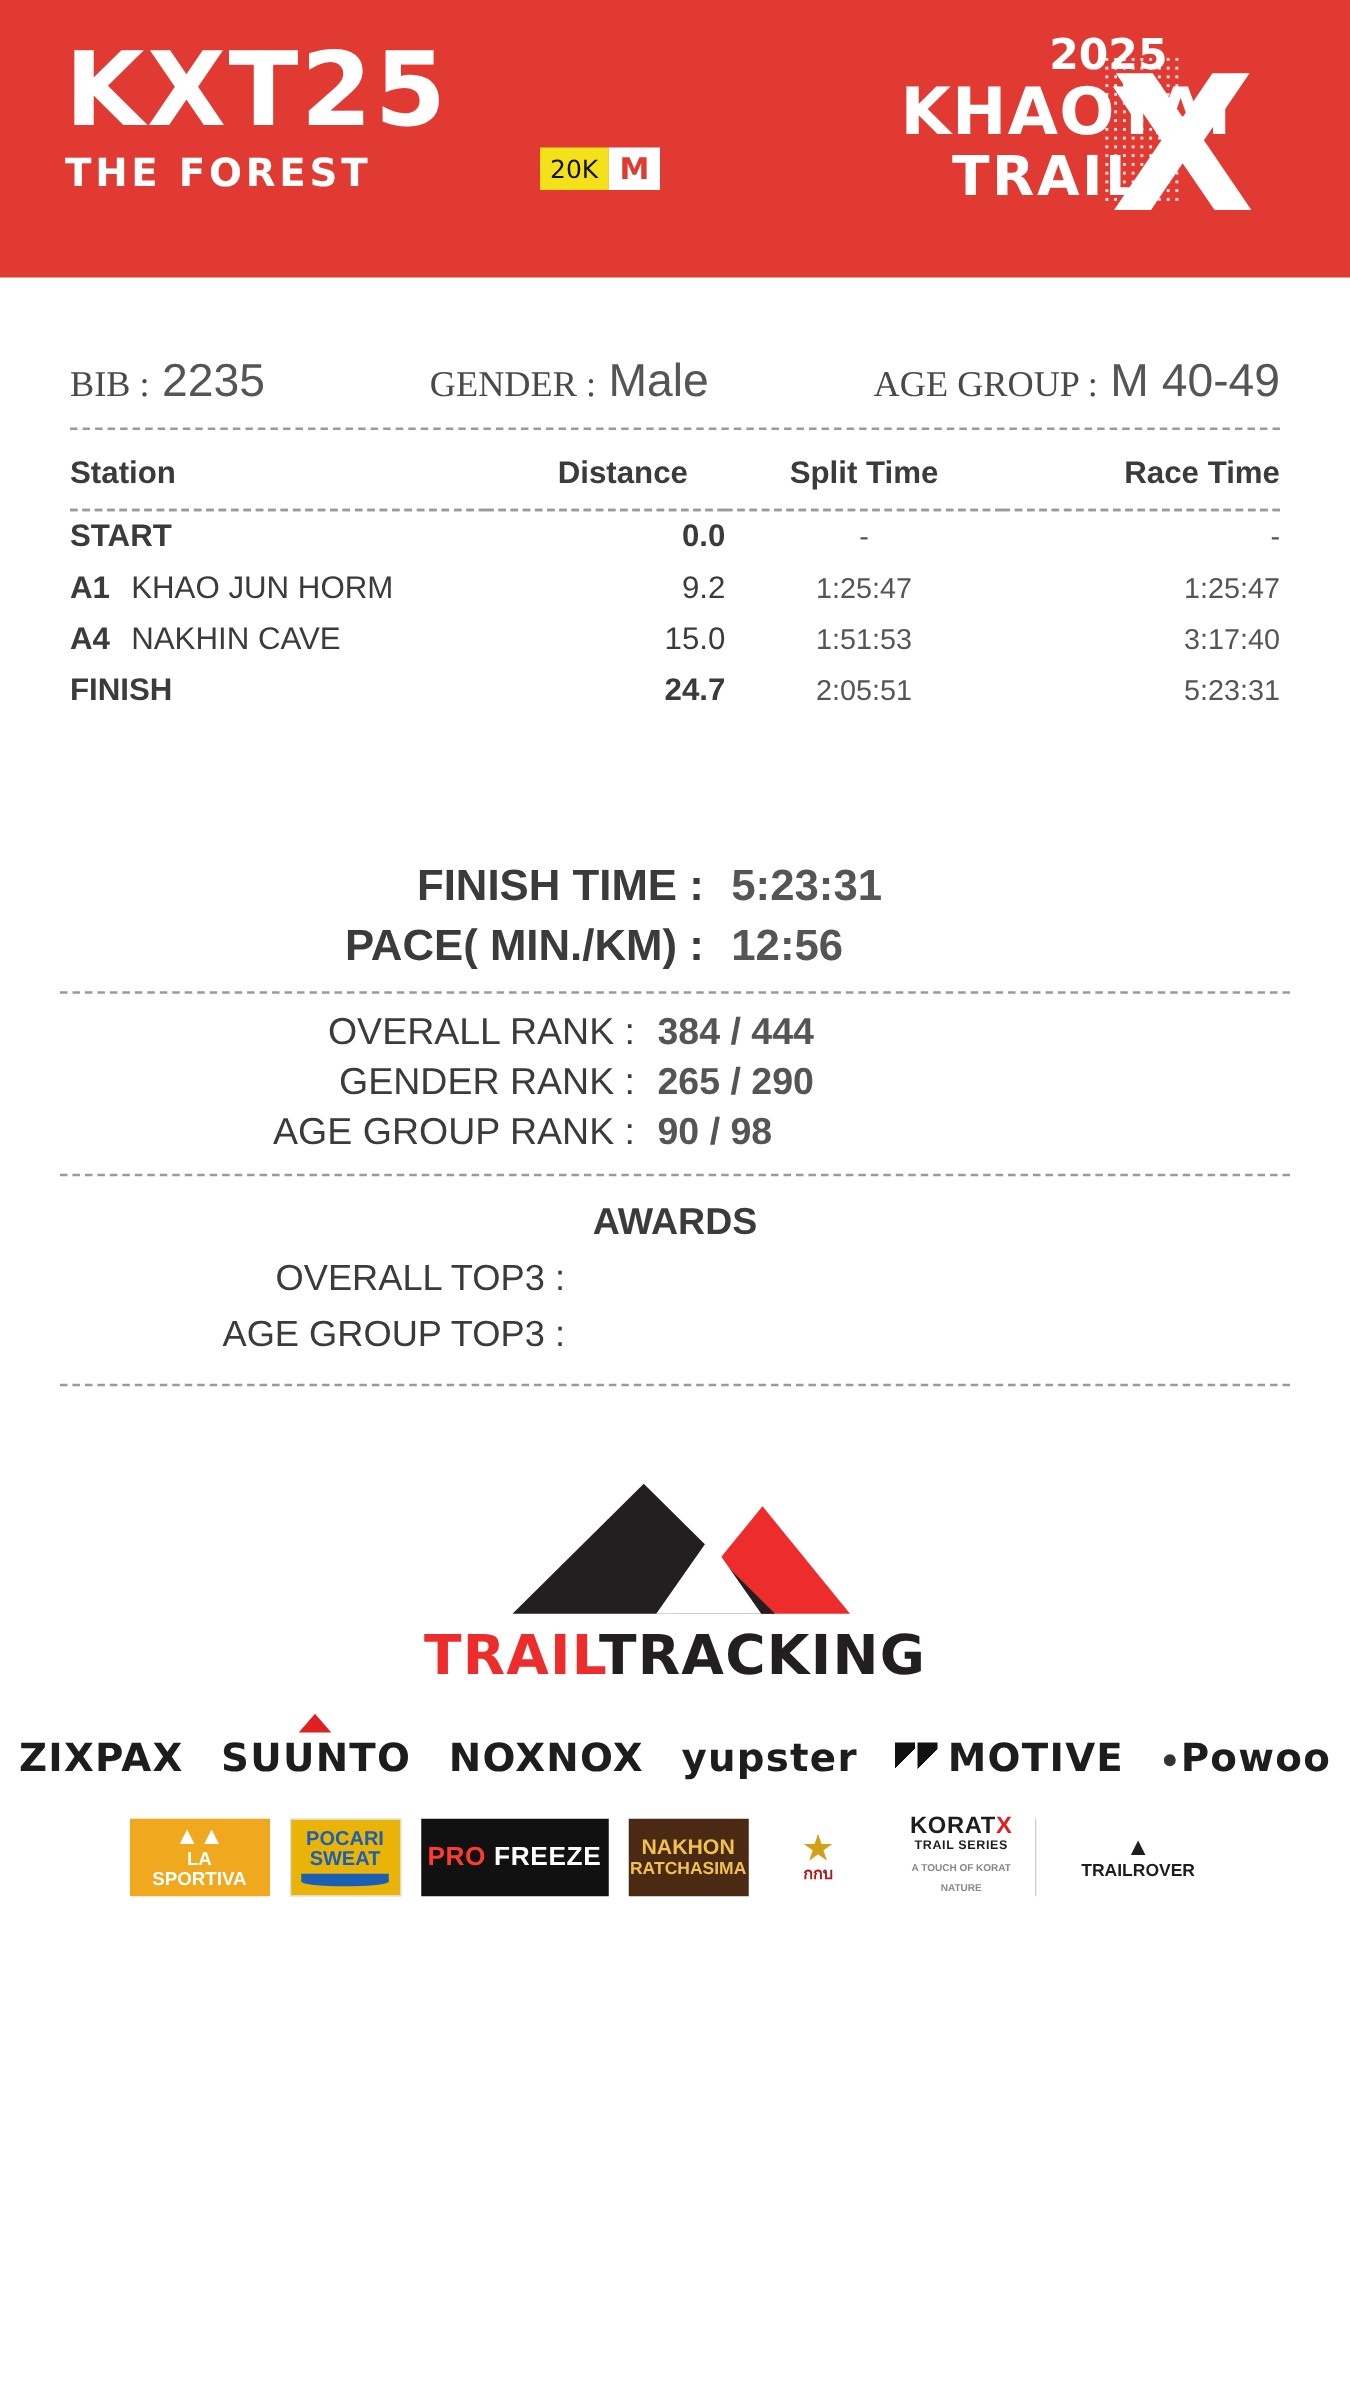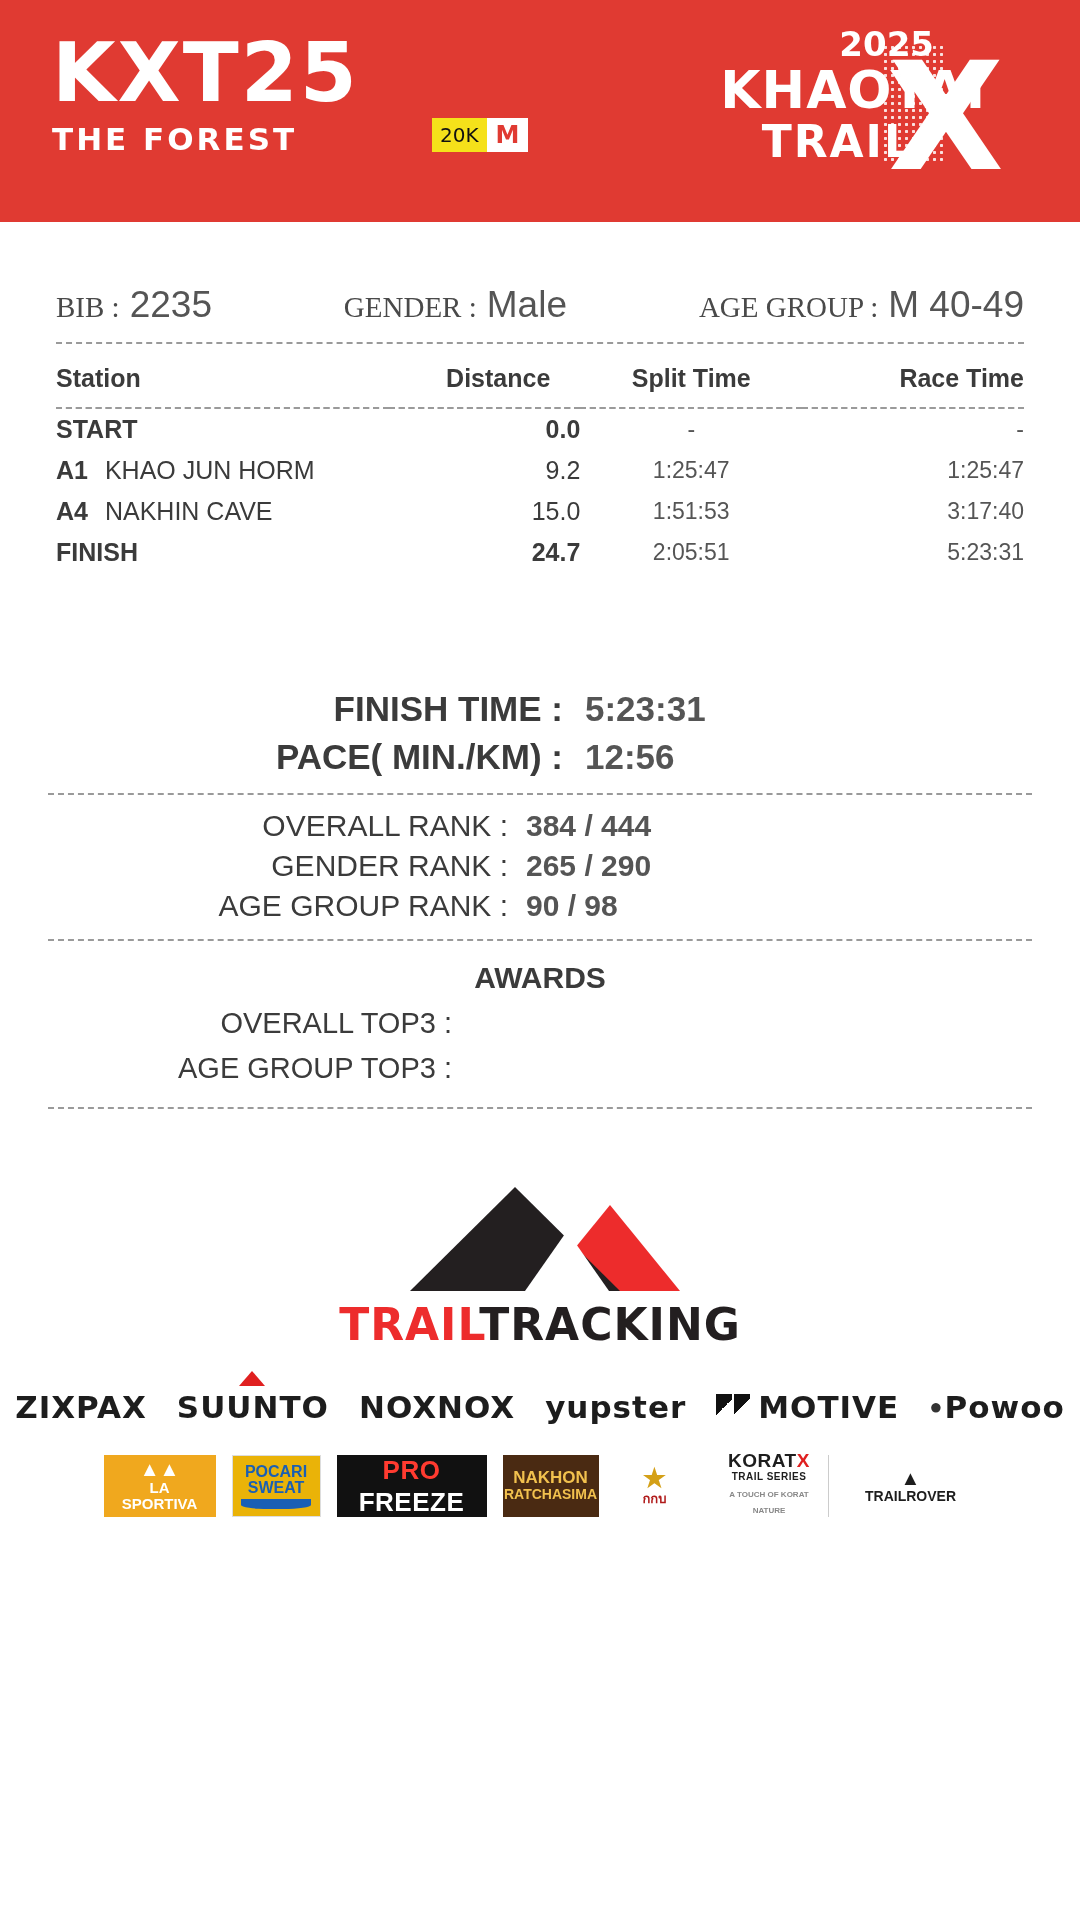--- a/index.html
+++ b/index.html
@@ -346,21 +346,21 @@
   }
   .sp-lasportiva .mtn { font-size: 20px; line-height: 18px; }
   .sp-pocari {
     width: 89px; background: #eab308; color: #1a5fb4; border: 1px solid #dddddd;
     flex-direction: column;
   }
   .sp-pocari .b1 { color: #1a5fb4; font-size: 16px; }
   .sp-pocari .b2 { color: #1a5fb4; font-size: 16px; }
   .sp-pocari .wave { width: 70px; height: 10px; background: #1a5fb4; margin-top: 3px; border-radius: 0 0 40% 40%; }
   .sp-profreeze {
-    width: 150px; background: #111111; color: #ffffff; font-size: 26px; letter-spacing: 0.5px; flex-direction: column;
+    width: 150px; background: #111111; color: #ffffff; font-size: 21px; letter-spacing: 0.5px;
   }
   .sp-profreeze .pf-red { color: #ff3b30; }
   .sp-nakhon {
     width: 96px; background: #4a2a12; color: #f2c14e; flex-direction: column; font-size: 14px;
   }
   .sp-nakhon .n1 { font-size: 17px; }
   .sp-emblem {
     width: 80px; background: #ffffff; color: #b01a1a; flex-direction: column; font-size: 13px;
   }
   .sp-emblem .crest { font-size: 26px; line-height: 26px; color: #d4a017; }

